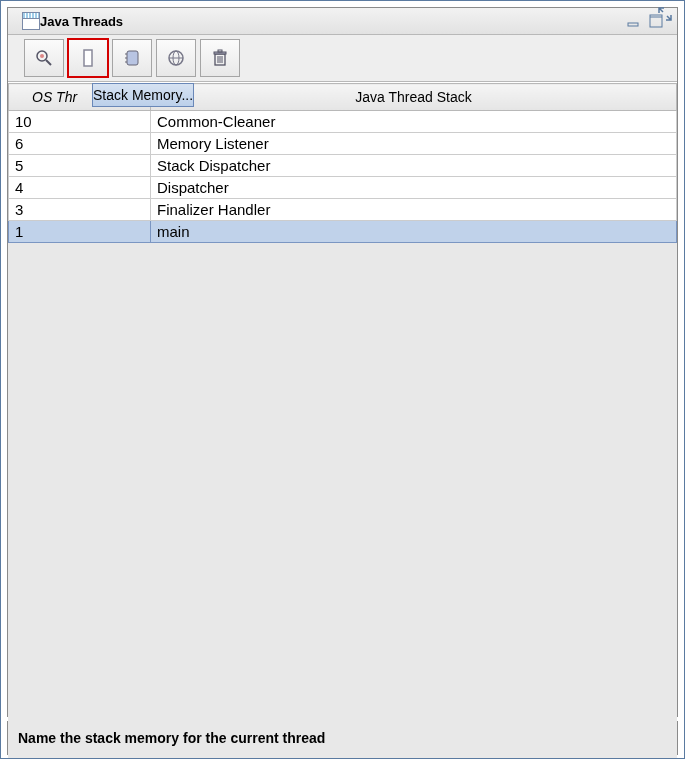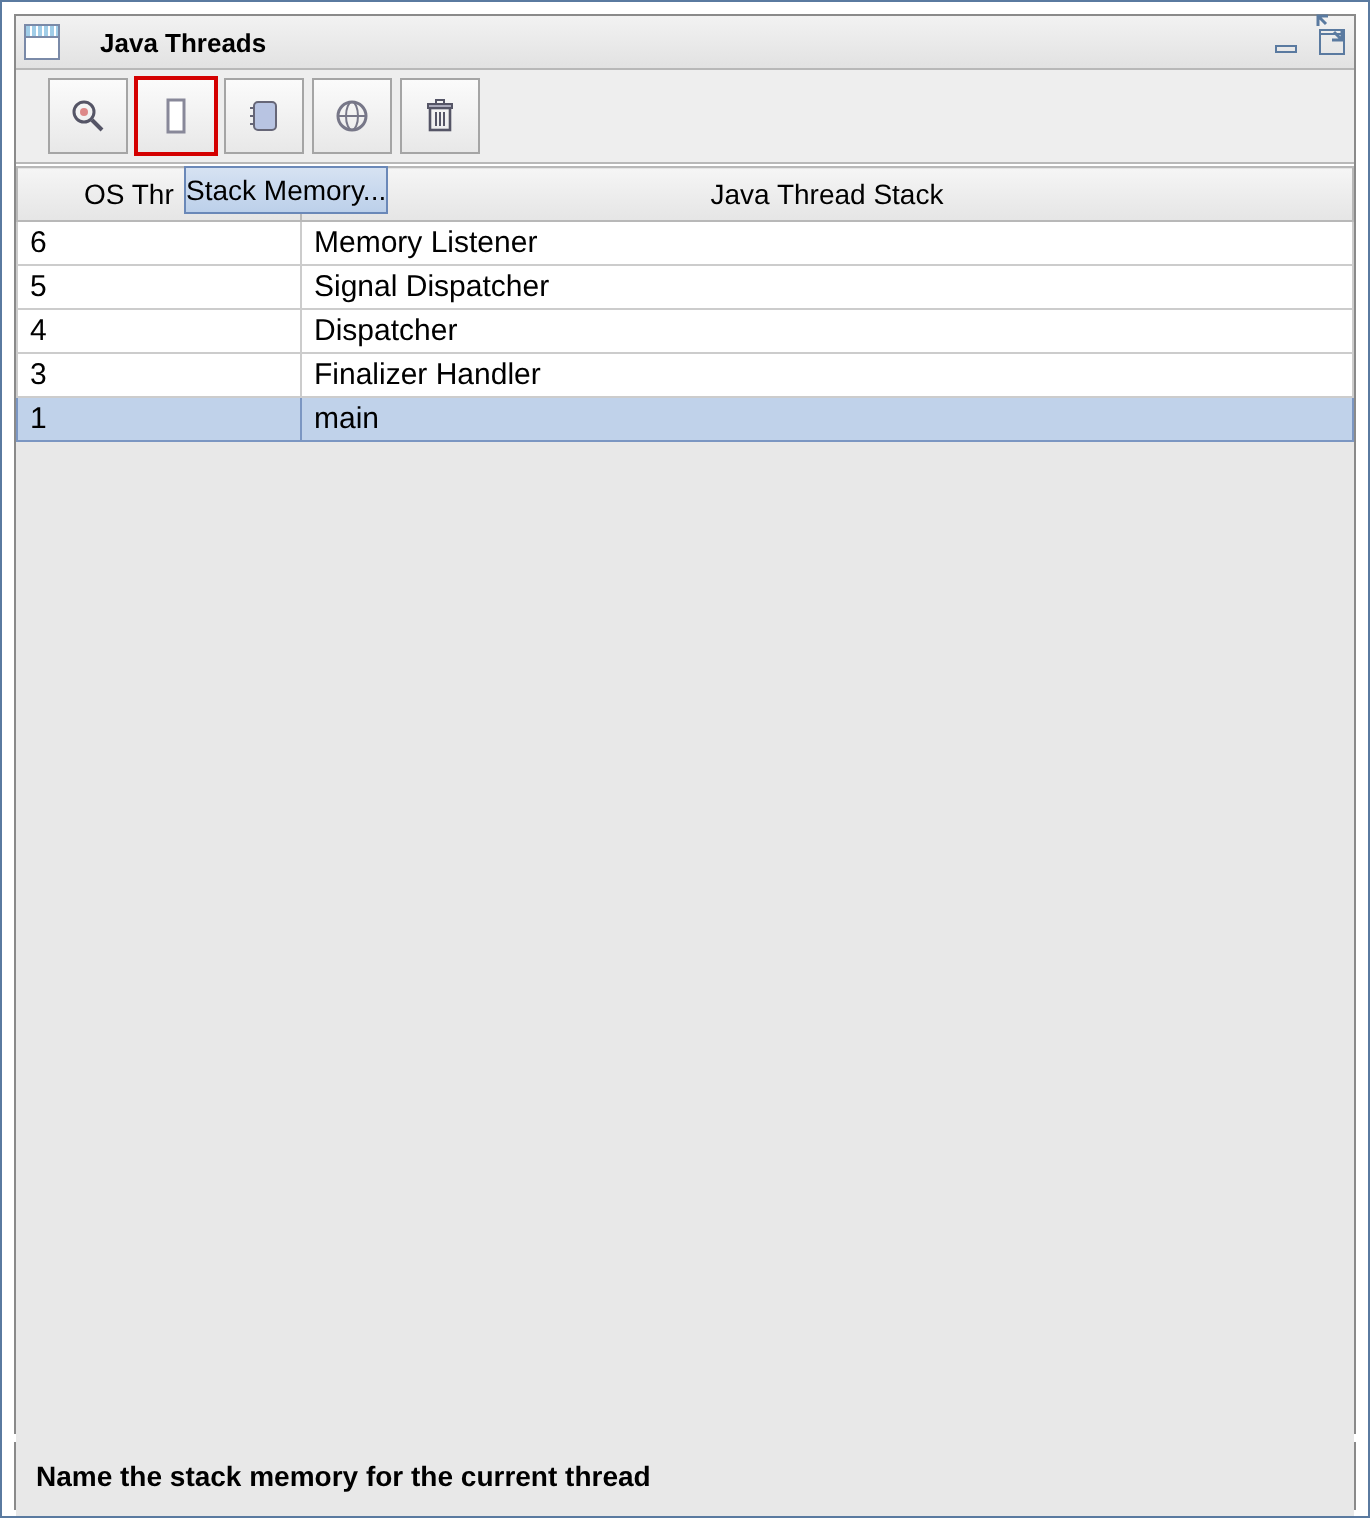--- a/index.html
+++ b/index.html
@@ -18,24 +18,24 @@
     border: 1px solid #8a8a8a;
     margin: 4px;
     background: #e8e8e8;
     height: 710px;
     display: flex;
     flex-direction: column;
   }
   .titlebar {
     background: linear-gradient(#f2f2f2,#e2e2e2);
     border-bottom: 1px solid #b8b8b8;
-    padding: 4px 4px;
+    padding: 4px 14px;
     display: flex;
     align-items: center;
-    gap: 20px;
+    gap: 0;
   }
   .win-icon {
     width: 18px; height: 18px;
     border: 1px solid #7a8aa8;
     background: #fff;
     position: relative;
   }
   .win-icon::before {
     content:"";
     position:absolute;
@@ -89,21 +89,21 @@
     border:1px solid #b0b0b0;
   }
   thead th {
     background:linear-gradient(#f5f5f5,#e5e5e5);
     border:1px solid #b8b8b8;
     font-weight:normal;
     padding:5px 8px;
     text-align:center;
     font-size:14px;
   }
-  thead th:first-child { width:142px; text-align:left; padding-left:33px; }
+  thead th:first-child { width:142px; text-align:left; padding-left:23px;font-style:italic; }
   tbody td {
     border:1px solid #ccc;
     padding:2px 6px;
     font-size:15px;
     background:#fff;
   }
   tbody td:first-child { width:142px; }
   tbody tr.selected td {
     background:#c0d2ea;
     border:1px solid #7b96c2;
@@ -197,26 +197,30 @@
   <div class="table-wrap">
     <table>
       <thead>
         <tr>
           <th>OS Thr</th>
           <th>Java Thread Stack</th>
         </tr>
       </thead>
       <tbody id="tbody">
           <tr>
+            <td>10</td>
+            <td>Common-Cleaner</td>
+          </tr>
+          <tr>
             <td>6</td>
             <td>Memory Listener</td>
           </tr>
           <tr>
             <td>5</td>
-            <td>Signal Dispatcher</td>
+            <td>Stack Dispatcher</td>
           </tr>
           <tr>
             <td>4</td>
             <td>Dispatcher</td>
           </tr>
           <tr>
             <td>3</td>
             <td>Finalizer Handler</td>
           </tr>
           <tr class="selected">

